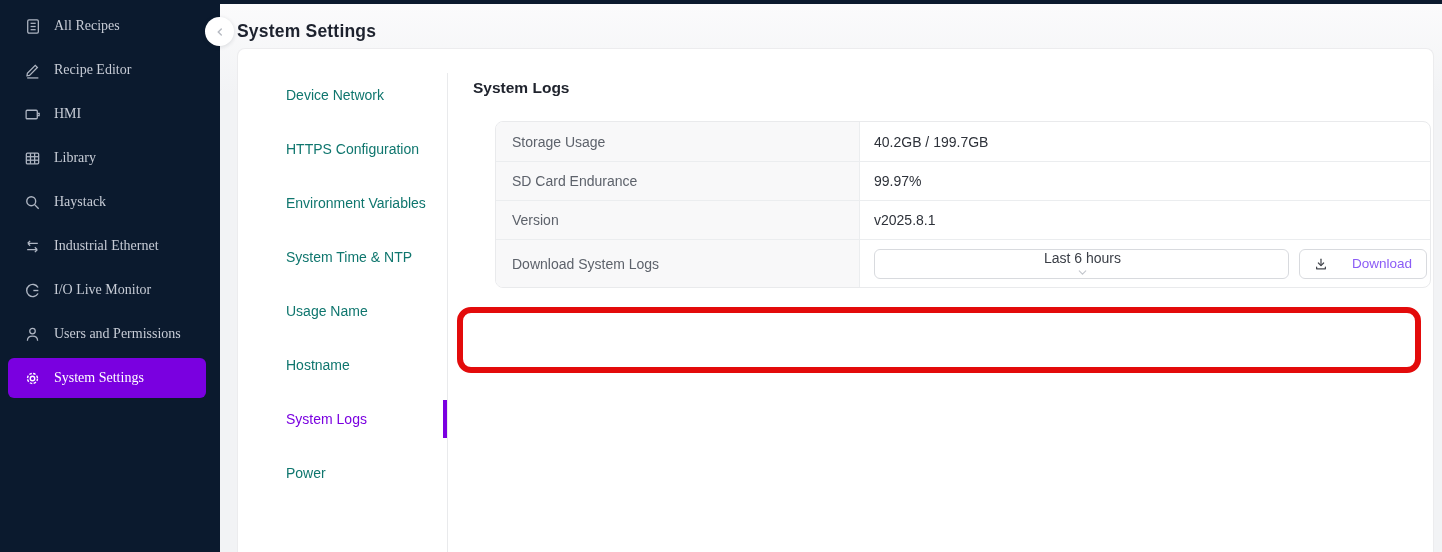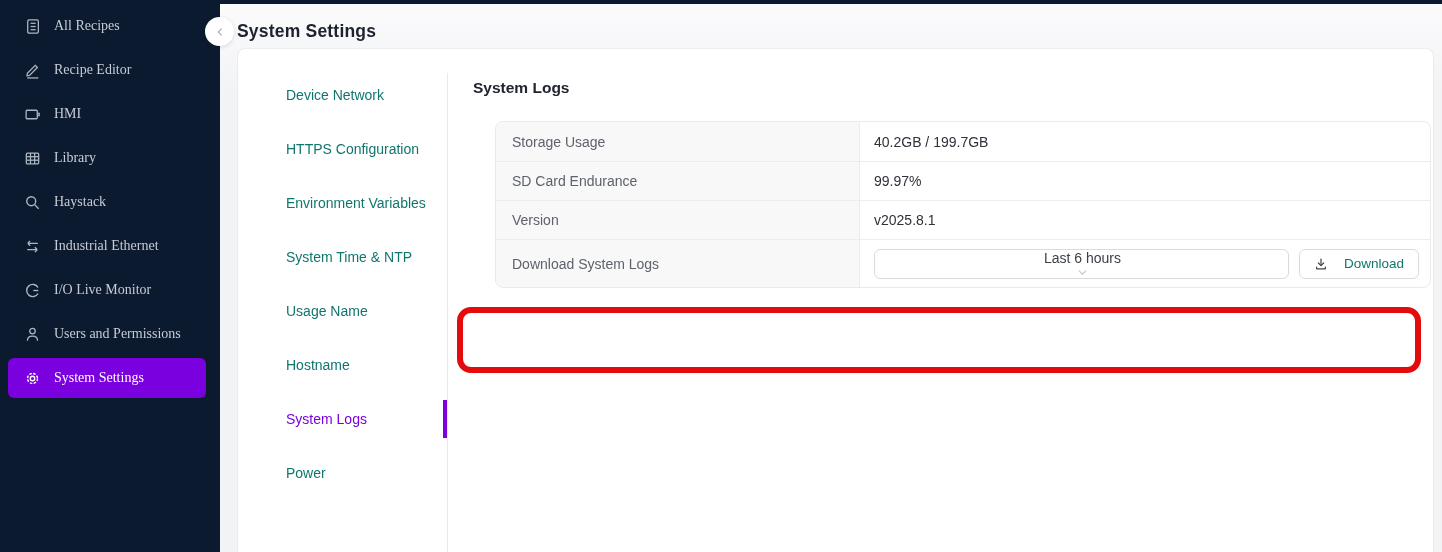--- a/index.html
+++ b/index.html
@@ -53,21 +53,21 @@
   .t-label{width:364px;flex:0 0 364px;background:#f8f8f9;border-right:1px solid #ebedef;display:flex;align-items:center;padding-left:16px;color:#5d626b;}
   .t-value{flex:1;display:flex;align-items:center;padding-left:14px;color:#2e323a;}
 
   .checkbox{width:16px;height:16px;border-radius:4px;background:var(--accent);display:flex;align-items:center;justify-content:center;cursor:pointer;}
   .checkbox-label{margin-left:10px;color:#2e323a;}
 
   .select{width:415px;height:30px;border:1px solid #d8dade;border-radius:6px;background:#ffffff;display:flex;align-items:center;
     padding:0 10px 0 12px;color:#3a3e46;cursor:pointer;justify-content:space-between;flex-direction:column;}
   .select .chev{color:#c4c7cd;}
   .dl-btn{margin-left:10px;height:30px;padding:0 14px;border:1px solid #d8dade;border-radius:6px;background:#ffffff;
-    display:flex;align-items:center;gap:16px;color:#0f766e;font-size:13.5px;cursor:pointer;}
+    display:flex;align-items:center;gap:24px;color:#8b5cf6;font-size:13.5px;cursor:pointer;}
   .dl-btn .ic{color:#45484f;}
 
   
   .annotation{position:absolute;left:457px;top:307px;width:964px;height:66px;border:6px solid var(--annotation);
     border-radius:14px;z-index:9;pointer-events:none;}
 </style>
 </head>
 <body>
 
 <div class="topbar"></div>

